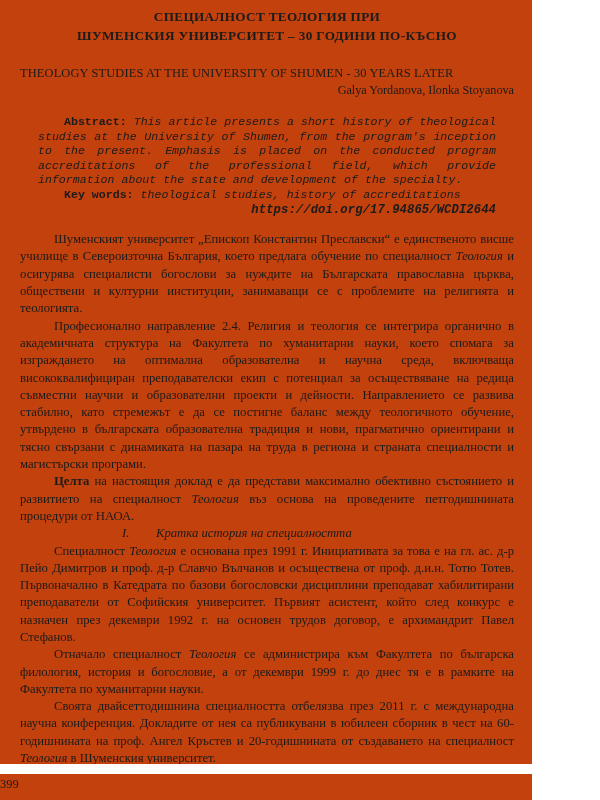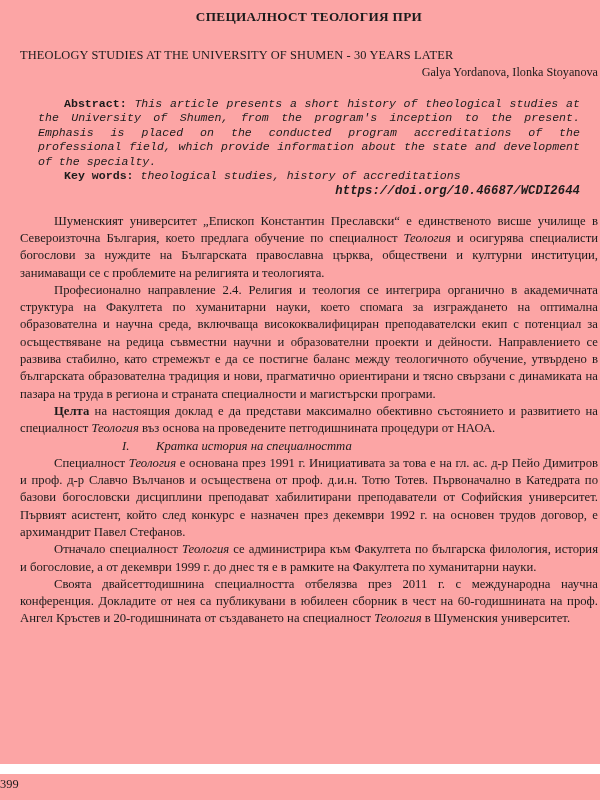--- a/index.html
+++ b/index.html
@@ -11,25 +11,25 @@
   body {
     width: 600px;
     height: 800px;
     overflow: hidden;
     font-family: "Liberation Serif", "DejaVu Serif", serif;
     color: #1b1b1b;
     position: relative;
   }
   .page {
     position: relative;
-    width: 600px;
+    width: 532px;
     height: 800px;
     box-sizing: border-box;
-    padding: 6px 2px 0 20px;
-    background: #fca5a5;
+    padding: 6px 18px 0 20px;
+    background: #c2410c;
   }
 
   
   .title-bg {
     text-align: center;
     font-weight: bold;
     font-size: 13.2px;
     line-height: 18.5px;
     letter-spacing: 0.35px;
     margin: 0;
@@ -133,36 +133,37 @@
     background: #ffffff;
   }
 </style>
 </head>
 <body>
 
 <div class="page">
 
   <h1 class="title-bg">
     <span>СПЕЦИАЛНОСТ ТЕОЛОГИЯ ПРИ</span><br>
+    <span>ШУМЕНСКИЯ УНИВЕРСИТЕТ – 30 ГОДИНИ ПО-КЪСНО</span>
   </h1>
 
 
   <div class="title-en">THEOLOGY STUDIES AT THE UNIVERSITY OF SHUMEN - 30 YEARS LATER</div>
   <div class="authors-en">Galya Yordanova, Ilonka Stoyanova</div>
 
   <div class="abstract-block">
     <p>
       <span class="lead">Abstract:</span>
       <span>This article presents a short history of theological studies at the University of Shumen, from the program's inception to the present. Emphasis is placed on the conducted program accreditations of the professional field, which provide information about the state and development of the specialty.</span>
     </p>
     <p class="keywords">
       <span class="lead">Key words:</span>
       <span>theological studies, history of accreditations</span>
     </p>
-    <p class="doi">https://doi.org/10.46687/WCDI2644</p>
+    <p class="doi">https://doi.org/17.94865/WCDI2644</p>
   </div>
 
   <div class="body-text">
 
     <p><span>Шуменският университет „Епископ Константин Преславски“ е единственото висше училище в Североизточна България, което предлага обучение по специалност </span><i>Теология</i><span> и осигурява специалисти богослови за нуждите на Българската православна църква, обществени и културни институции, занимаващи се с проблемите на религията и теологията.</span></p>
 
     <p>Професионално направление 2.4. Религия и теология се интегрира органично в академичната структура на Факултета по хуманитарни науки, което спомага за изграждането на оптимална образователна и научна среда, включваща висококвалифициран преподавателски екип с потенциал за осъществяване на редица съвместни научни и образователни проекти и дейности. Направлението се развива стабилно, като стремежът е да се постигне баланс между теологичното обучение, утвърдено в българската образователна традиция и нови, прагматично ориентирани и тясно свързани с динамиката на пазара на труда в региона и страната специалности и магистърски програми.</p>
 
     <p><b>Целта</b><span> на настоящия доклад е да представи максимално обективно състоянието и развитието на специалност </span><i>Теология</i><span> въз основа на проведените петгодишнината процедури от НАОА.</span></p>
 

